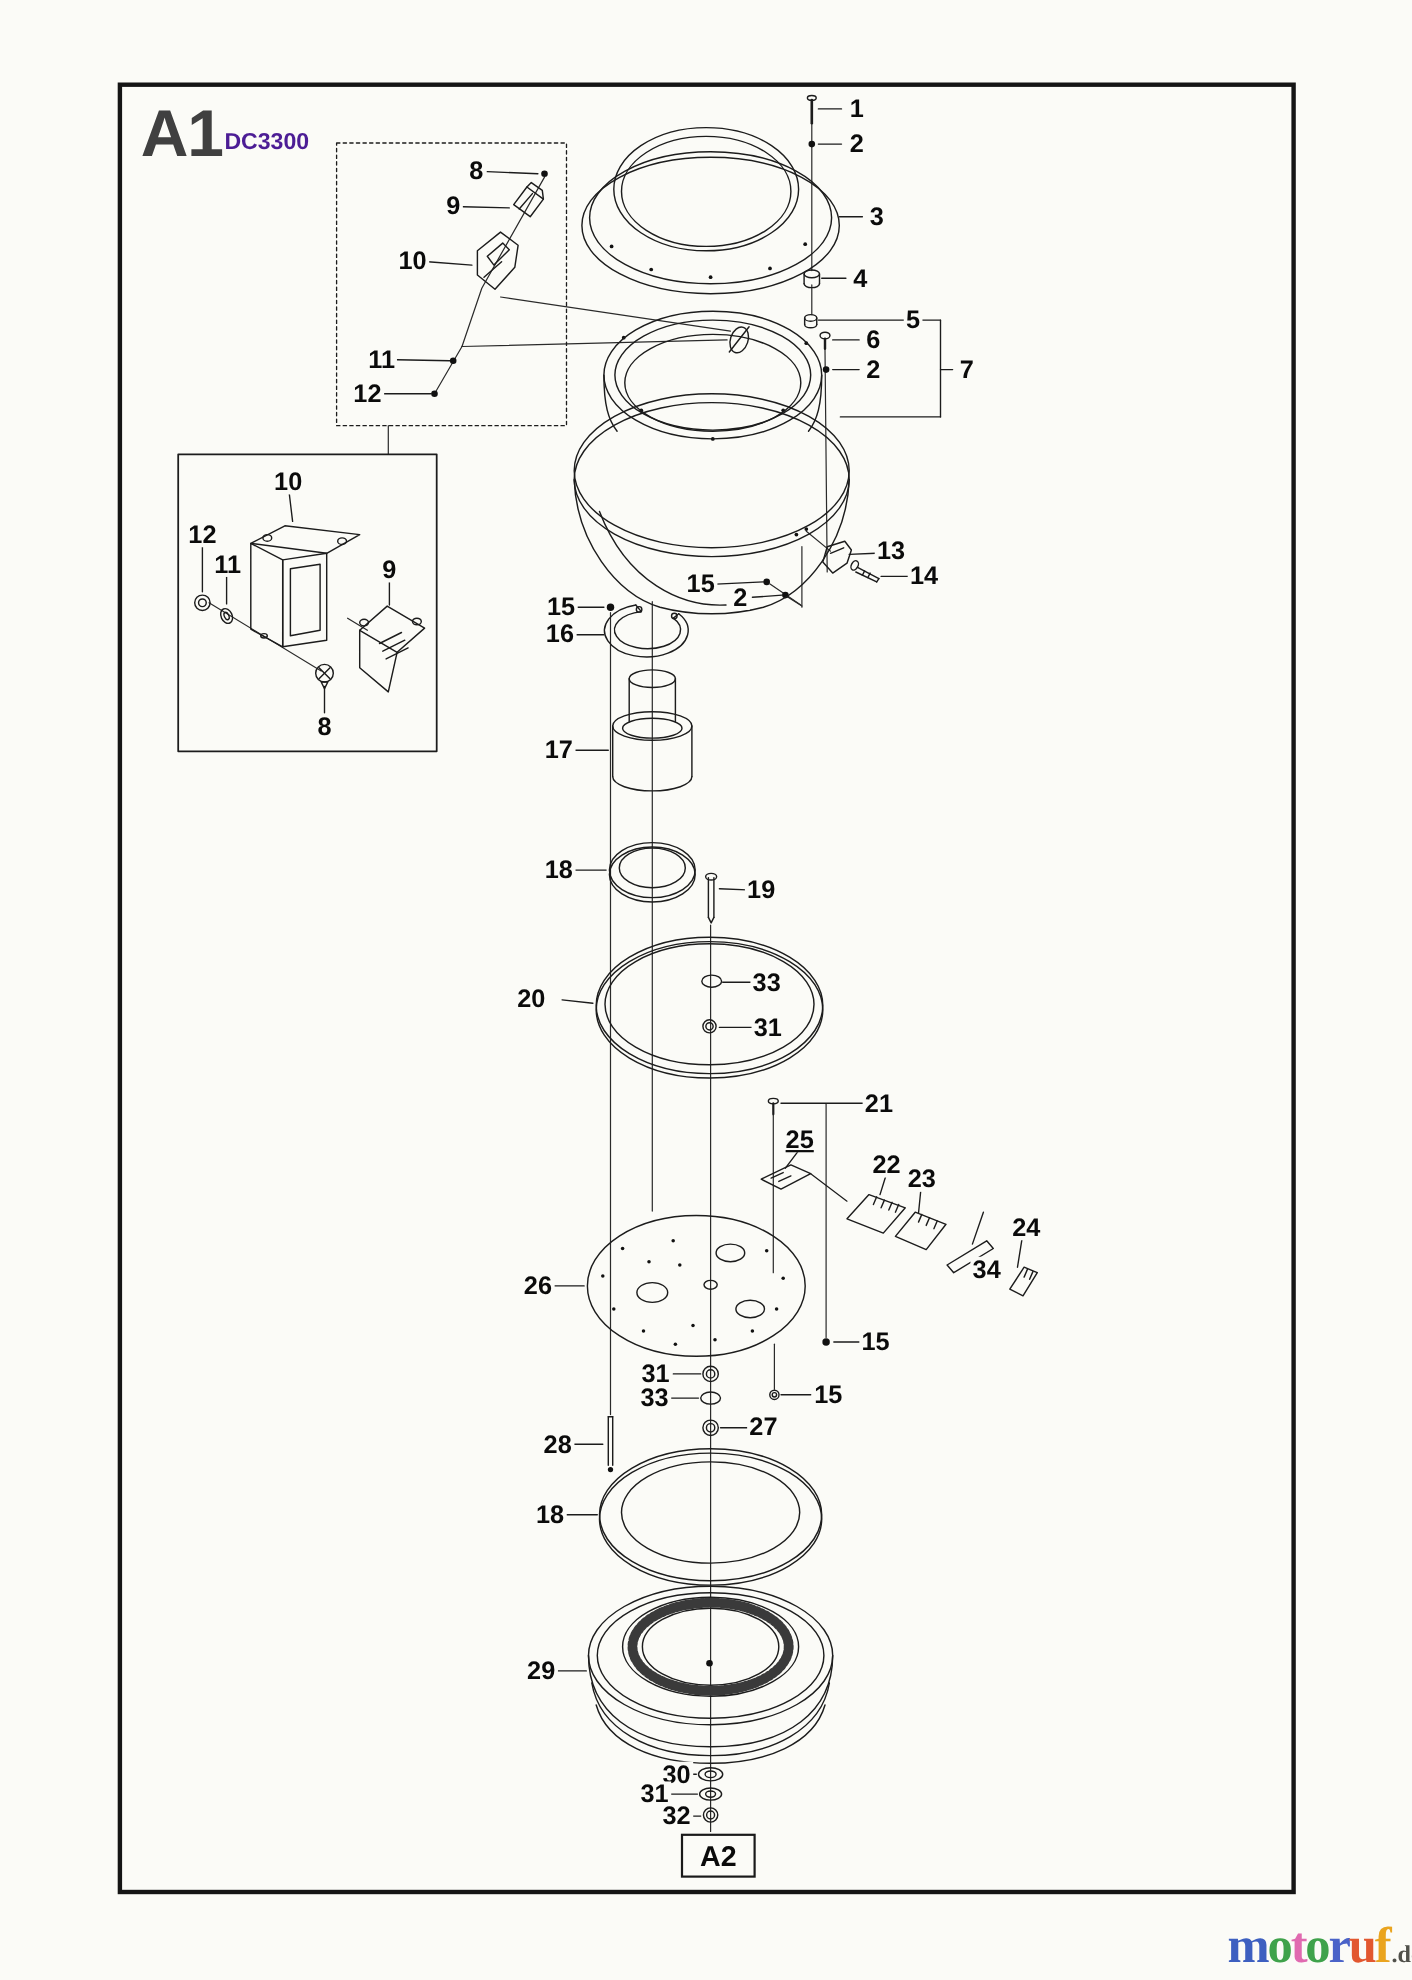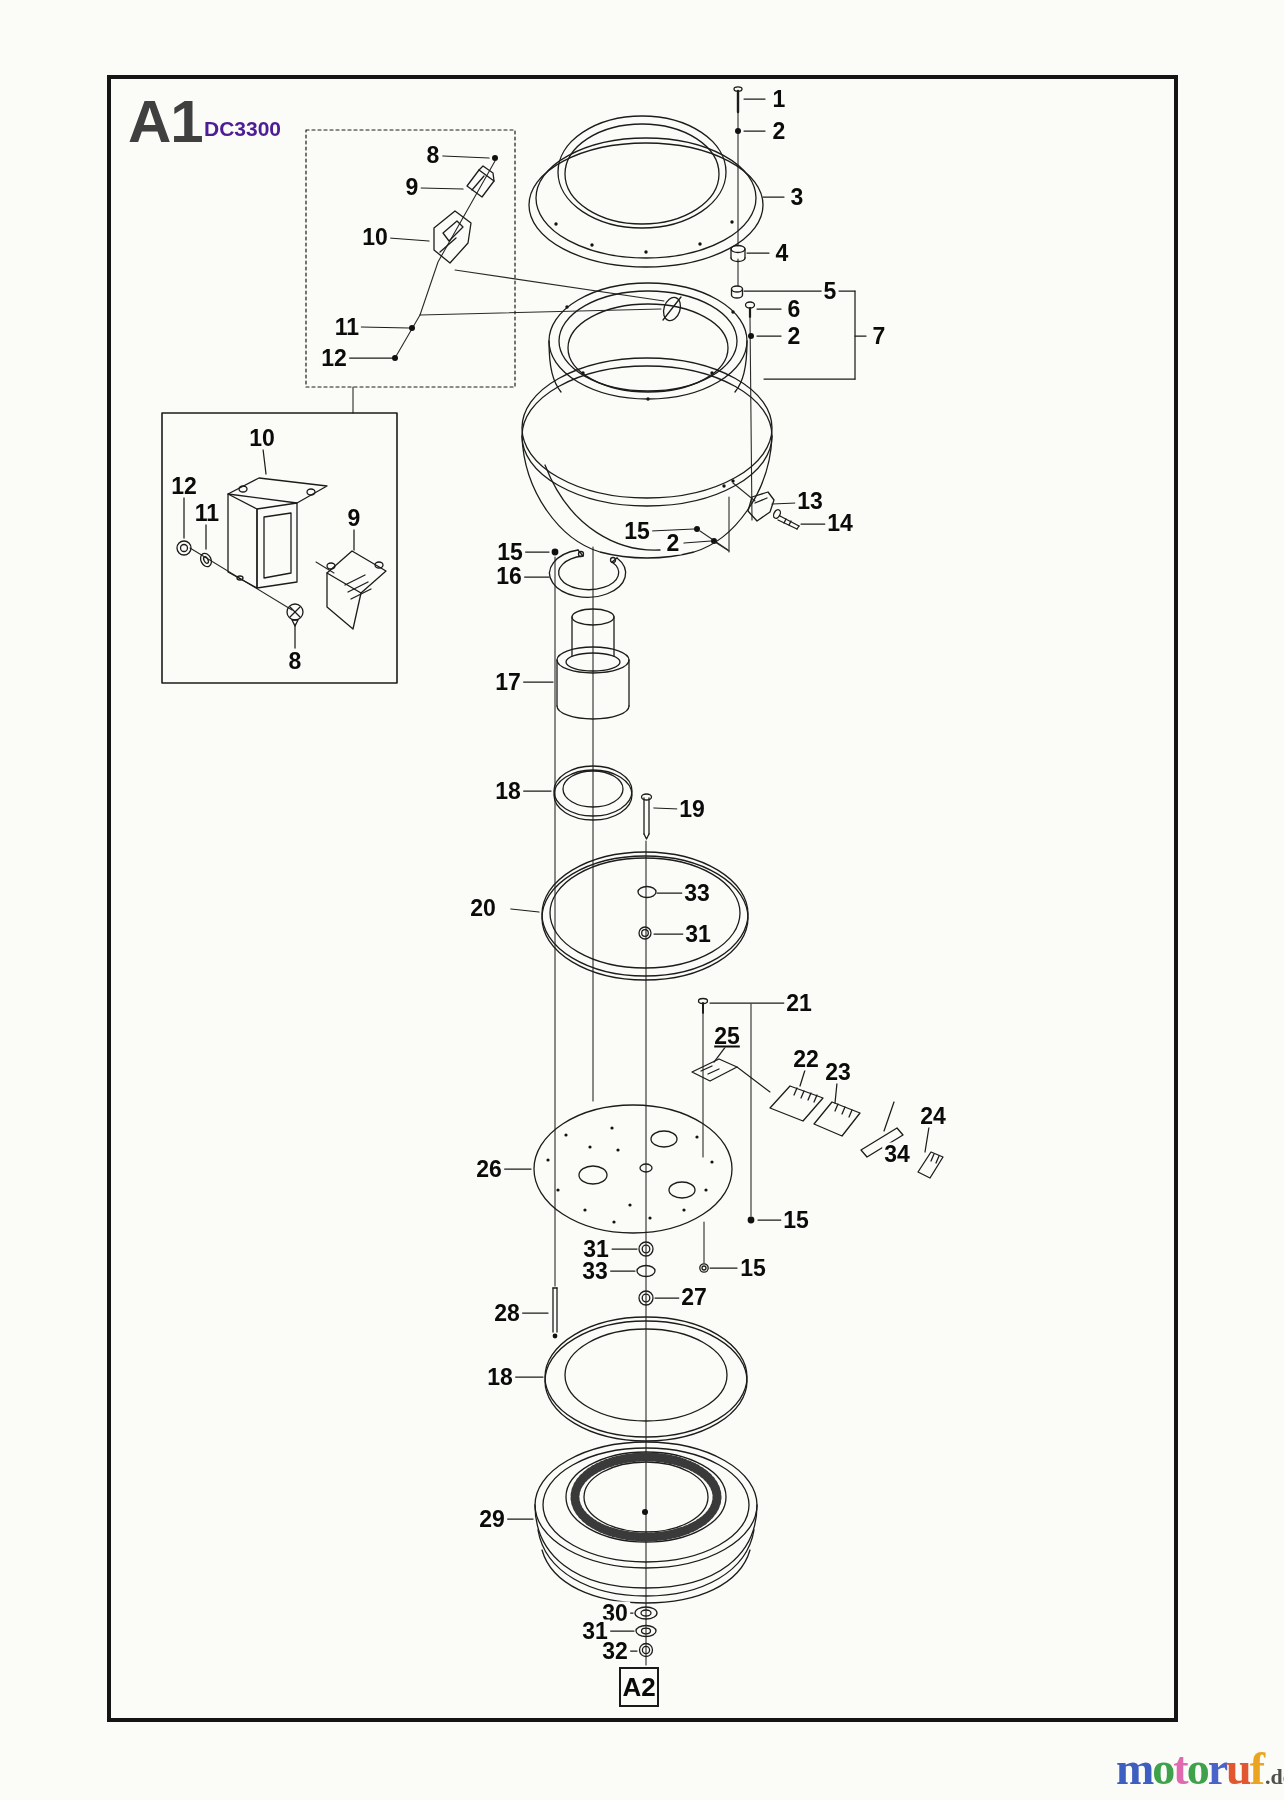--- a/index.html
+++ b/index.html
@@ -3,21 +3,21 @@
 <meta charset="utf-8">
 <style>
   html,body{margin:0;padding:0;}
   body{width:1284px;height:1800px;background:#fbfbf7;font-family:"Liberation Sans",sans-serif;}
   .page{position:relative;width:1284px;height:1800px;overflow:hidden;background:#fbfbf7;}
   .frame{position:absolute;left:107px;top:75px;width:1071px;height:1647px;border:4px solid #151515;box-sizing:border-box;background:#fbfbf7;}
   .sheet-code{position:absolute;left:128px;top:92px;font-size:60px;font-weight:800;letter-spacing:-1px;color:#404040;line-height:1;}
   .model-code{position:absolute;left:204px;top:118px;font-size:21px;font-weight:700;color:#4c1d95;line-height:1;}
   svg.diagram{position:absolute;left:0;top:0;}
   .callout{position:absolute;transform:translate(-50%,-50%);font-size:23px;font-weight:700;line-height:1;color:#0b0b0b;background:#fbfbf7;padding:0 2px;white-space:nowrap;}
-  .ref-box{position:absolute;left:619px;top:1667px;width:40px;height:40px;border:2px solid #1a1a1a;box-sizing:border-box;display:flex;align-items:center;justify-content:center;background:#fbfbf7;}
+  .ref-box{position:absolute;left:619px;top:1667px;width:68px;height:40px;border:2px solid #1a1a1a;box-sizing:border-box;display:flex;align-items:center;justify-content:center;background:#fbfbf7;}
   .ref-box span{font-size:26px;font-weight:700;color:#0a0a0a;line-height:1;}
   .watermark{position:absolute;left:1116px;top:1746px;display:flex;align-items:baseline;font-family:"Liberation Serif",serif;}
   .wm-letter{font-size:46px;font-weight:700;letter-spacing:-2px;line-height:1;}
   .wm-tld{font-size:22px;font-weight:700;color:#50504a;margin-left:2px;line-height:1;}
 </style>
 </head>
 <body>
 
 <div class="page">
 

